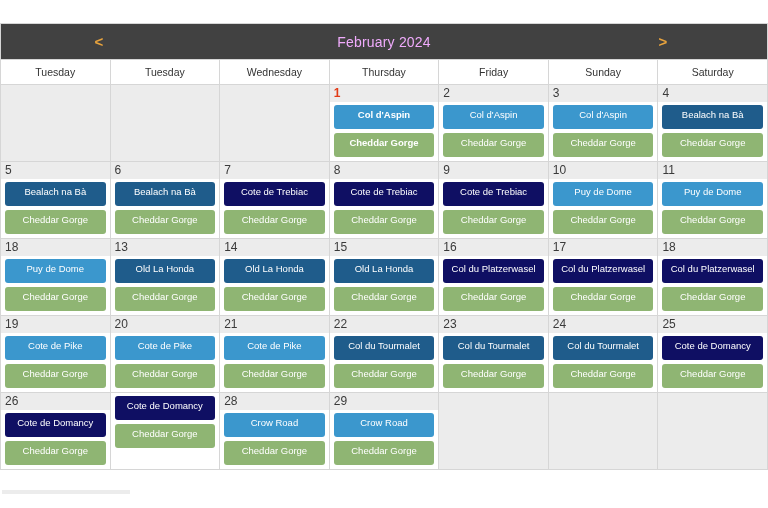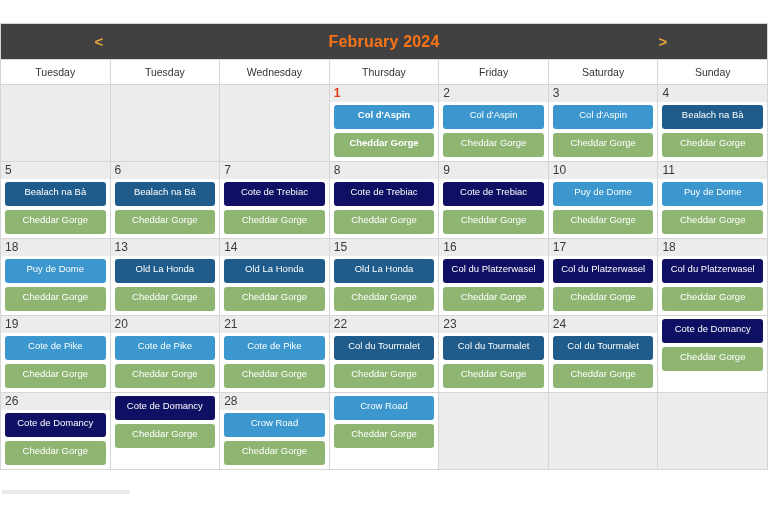--- a/index.html
+++ b/index.html
@@ -37,23 +37,23 @@
     height: 36px;
     background: #414141;
     border: 1px solid #d6d6d6;
     border-bottom: none;
     box-sizing: border-box;
     display: flex;
     align-items: center;
     justify-content: center;
   }
   .cal-title {
-    color: #f97316;
-    font-size: 16px;
-    font-weight: bold;
+    color: #f0abfc;
+    font-size: 14px;
+    font-weight: normal;
     letter-spacing: 0.2px;
     line-height: 1;
     user-select: none;
   }
   .nav-btn {
     position: absolute;
     top: 0;
     height: 100%;
     display: flex;
     align-items: center;
@@ -187,22 +187,22 @@
       <div class="cal-title">February 2024</div>
       <div class="nav-btn nav-next">&gt;</div>
     </div>
 
     <div class="weekdays">
         <div class="weekday">Tuesday</div>
         <div class="weekday">Tuesday</div>
         <div class="weekday">Wednesday</div>
         <div class="weekday">Thursday</div>
         <div class="weekday">Friday</div>
+        <div class="weekday">Sunday</div>
         <div class="weekday">Saturday</div>
-        <div class="weekday">Sunday</div>
       </div>
 
     <div class="weeks">
         <div class="week-row">
           <div class="day-cell empty">
             <span class="day-num"></span>
             <div class="events"></div>
           </div>
           <div class="day-cell empty">
             <span class="day-num"></span>
@@ -380,20 +380,21 @@
             </div>
           </div>
           <div class="day-cell filled">
             <span class="day-num">24</span>
             <div class="events">
               <span class="event" style="background: rgb(31, 92, 139);">Col du Tourmalet</span>
               <span class="event" style="background: rgb(143, 181, 115);">Cheddar Gorge</span>
             </div>
           </div>
           <div class="day-cell filled">
+            <span class="day-num">25</span>
             <div class="events">
               <span class="event" style="background: rgb(15, 15, 99);">Cote de Domancy</span>
               <span class="event" style="background: rgb(143, 181, 115);">Cheddar Gorge</span>
             </div>
           </div>
         </div>
         <div class="week-row">
           <div class="day-cell filled">
             <span class="day-num">26</span>
             <div class="events">
@@ -408,20 +409,21 @@
             </div>
           </div>
           <div class="day-cell filled">
             <span class="day-num">28</span>
             <div class="events">
               <span class="event" style="background: rgb(59, 151, 205);">Crow Road</span>
               <span class="event" style="background: rgb(143, 181, 115);">Cheddar Gorge</span>
             </div>
           </div>
           <div class="day-cell filled">
+            <span class="day-num">29</span>
             <div class="events">
               <span class="event" style="background: rgb(59, 151, 205);">Crow Road</span>
               <span class="event" style="background: rgb(143, 181, 115);">Cheddar Gorge</span>
             </div>
           </div>
           <div class="day-cell empty">
             <span class="day-num"></span>
             <div class="events"></div>
           </div>
           <div class="day-cell empty">

